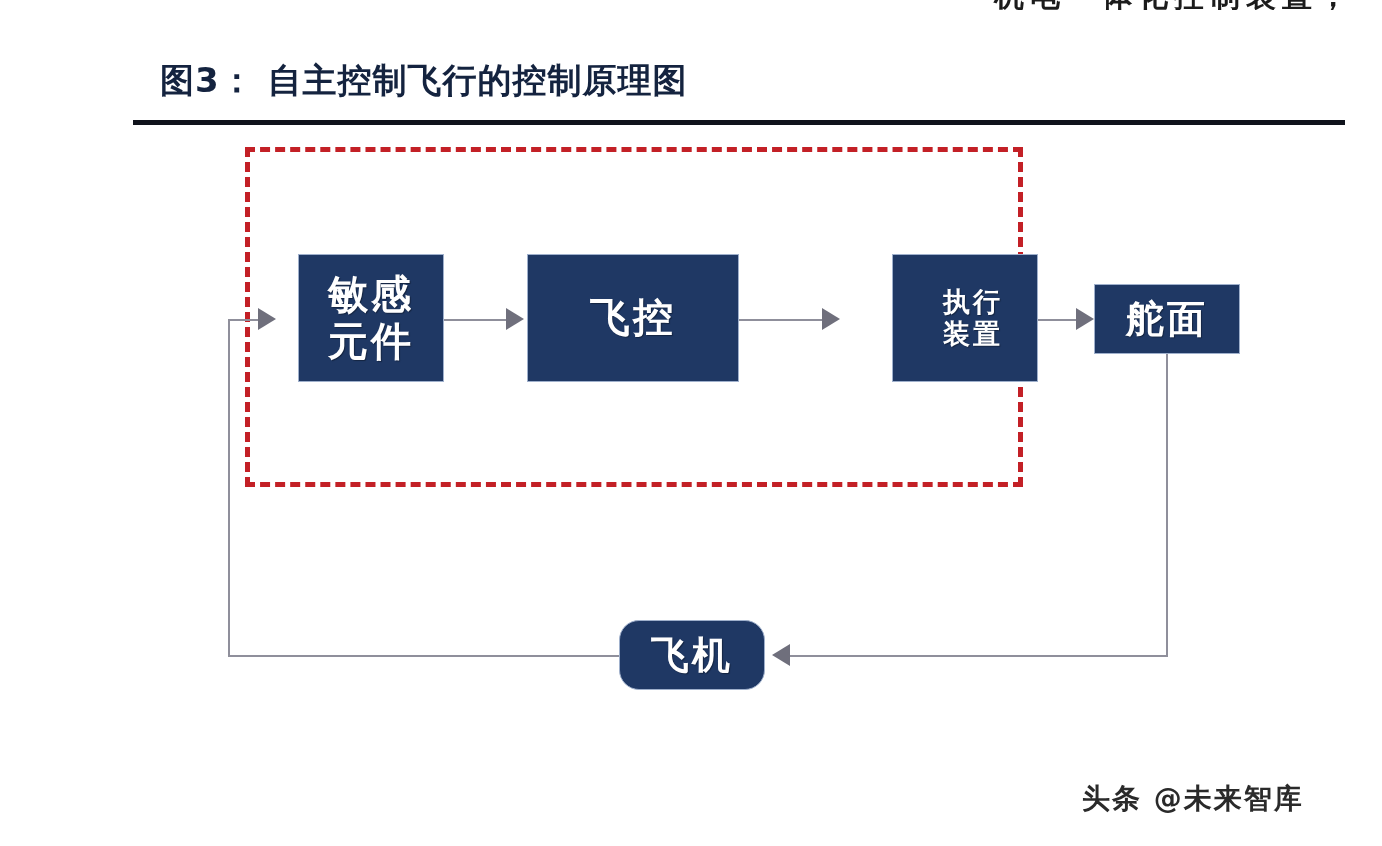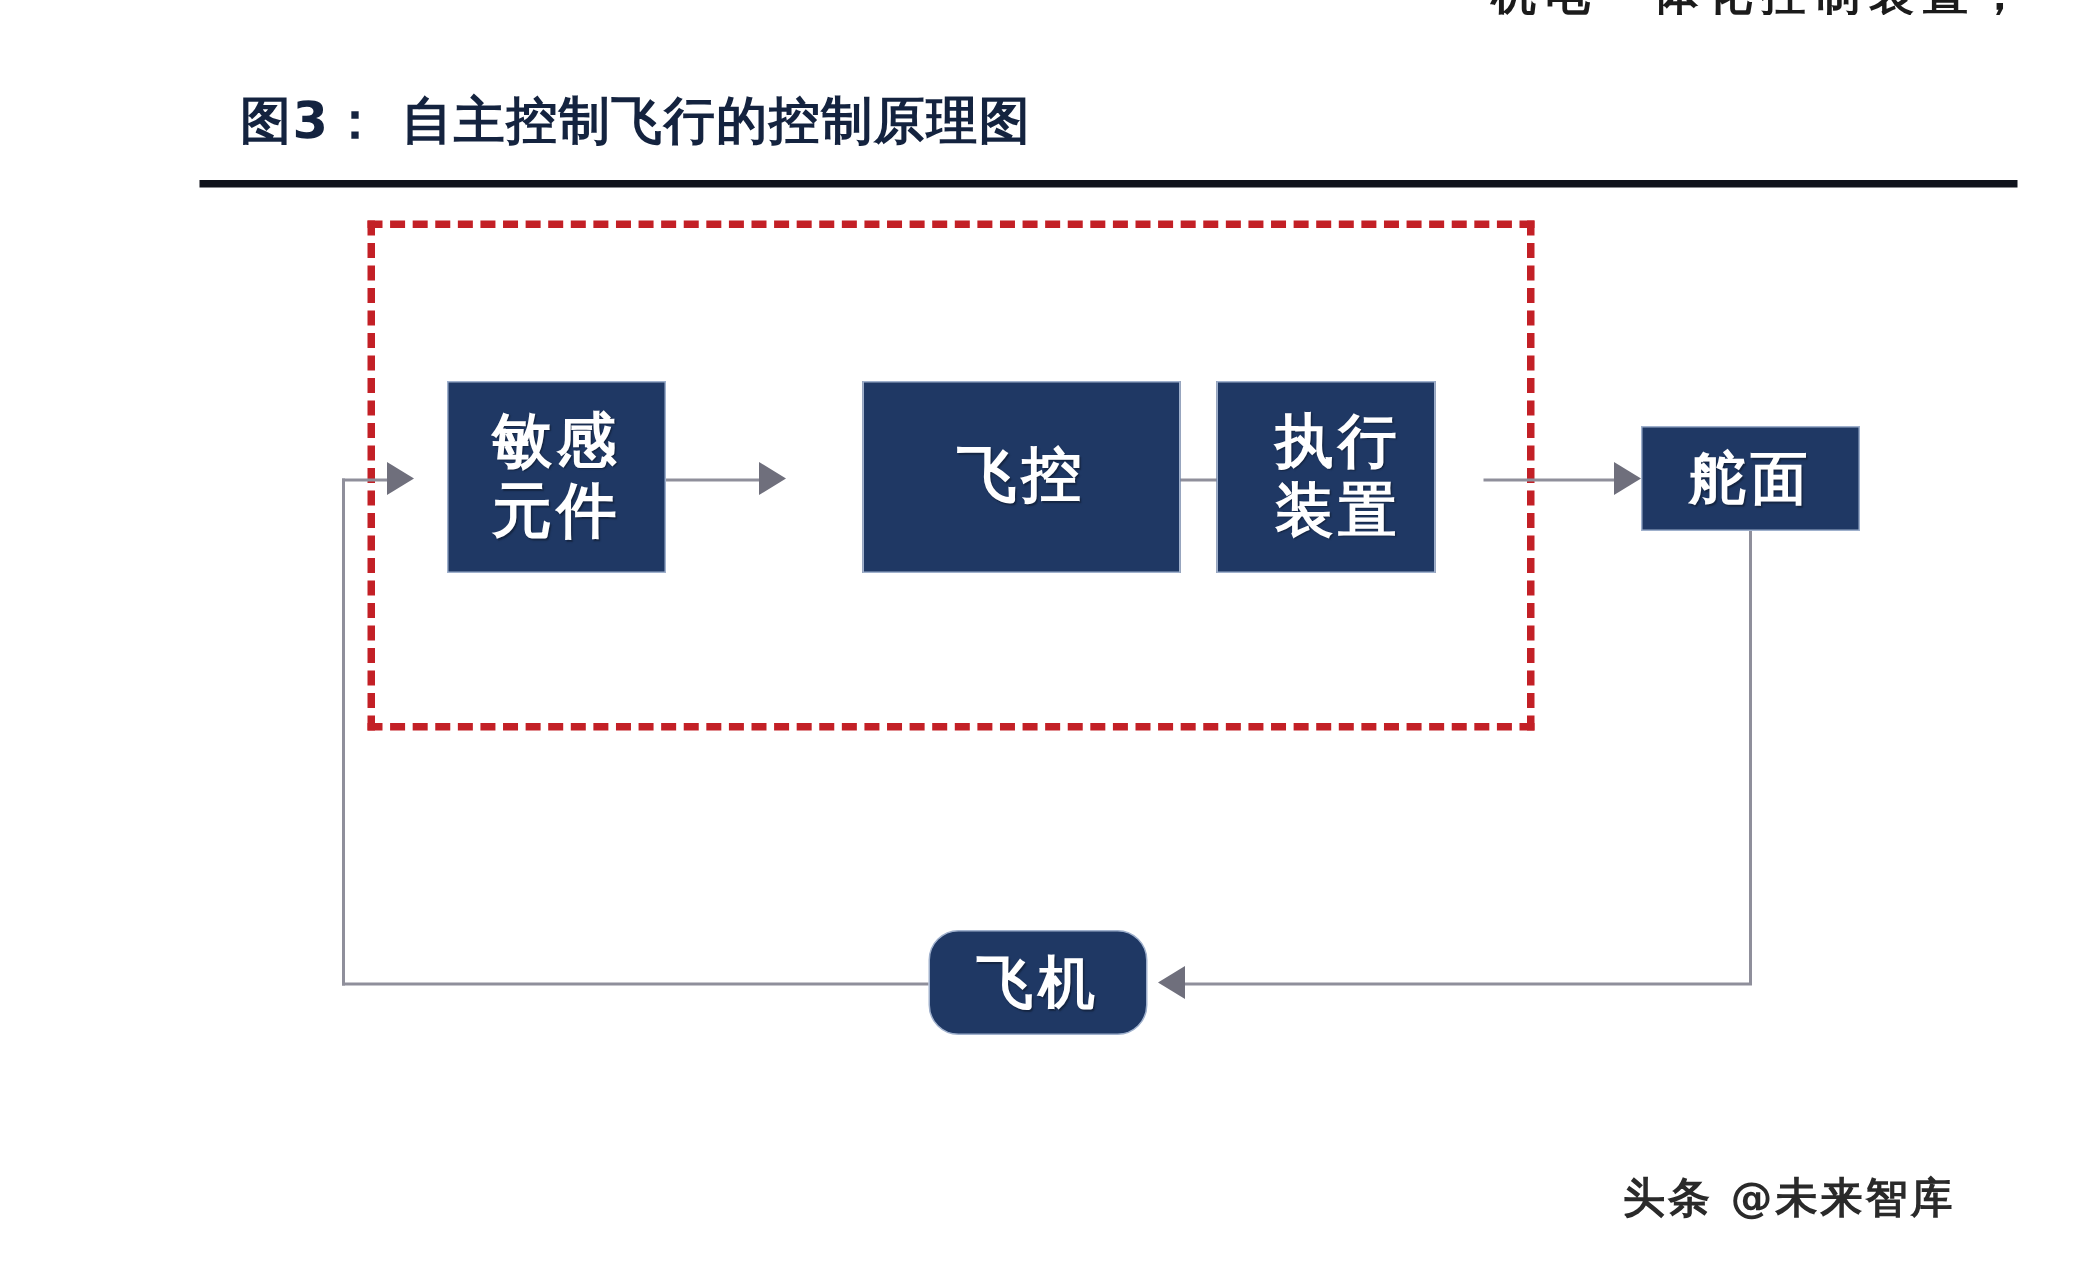--- a/index.html
+++ b/index.html
@@ -82,22 +82,22 @@
     text-align: center;
     font-weight: 600;
     line-height: 1.18;
     letter-spacing: 3px;
     box-sizing: border-box;
     text-shadow: 1px 1px 1px rgba(0,0,0,0.35);
   }
   .box .label { display: block; }
 
   #box-sensor     { left: 278px;  top: 254px; width: 146px; height: 128px; font-size: 40px; margin-left: 20px; }
-  #box-computer   { left: 527px;  top: 254px; width: 212px; height: 128px; font-size: 40px; margin-left: 48px; }
-  #box-actuator   { left: 811px;  top: 254px; width: 146px; height: 128px; font-size: 39px; padding-left: 16px; }
+  #box-computer   { left: 527px;  top: 254px; width: 212px; height: 128px; font-size: 40px; }
+  #box-actuator   { left: 892px;  top: 254px; width: 146px; height: 128px; font-size: 27px; padding-left: 16px; }
   #box-surface    { left: 1094px; top: 284px; width: 146px; height: 70px;  font-size: 38px; }
   #box-aircraft   { left: 619px;  top: 620px; width: 146px; height: 70px;  font-size: 38px; border-radius: 20px; }
 
   
   .hline {
     position: absolute;
     height: 2px;
     background: #8f8f9b;
   }
   .vline {

